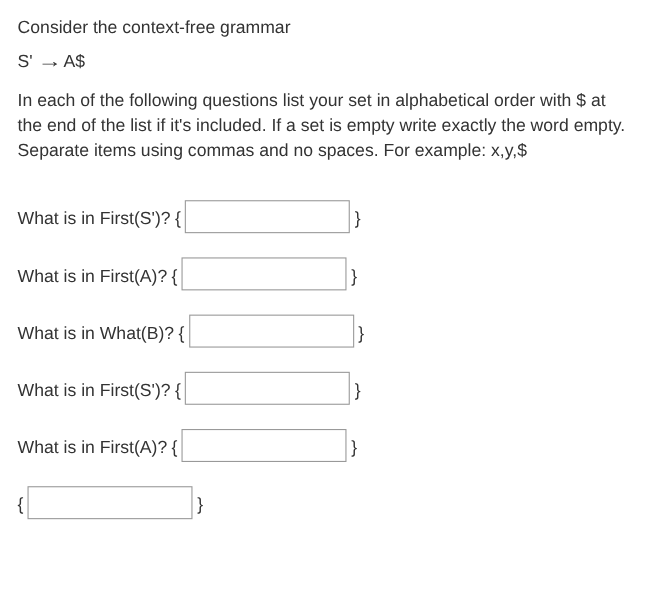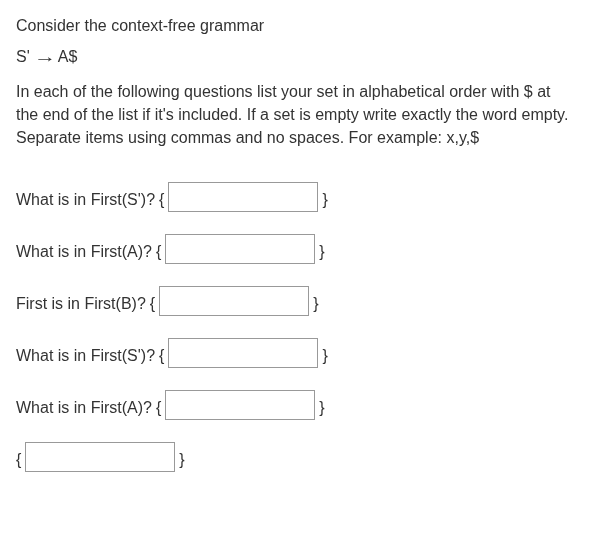--- a/index.html
+++ b/index.html
@@ -65,21 +65,21 @@
 </div>
 
 <div class="qrow">
   <span class="qlabel">What is in First(A)?</span>
   <span class="brace">{</span>
   <input type="text" style="">
   <span class="brace">}</span>
 </div>
 
 <div class="qrow">
-  <span class="qlabel">First is in First(B)?</span>
+  <span class="qlabel">What is in What(B)?</span>
   <span class="brace">{</span>
   <input type="text" style="">
   <span class="brace">}</span>
 </div>
 
 <div class="qrow">
   <span class="qlabel">What is in First(S')?</span>
   <span class="brace">{</span>
   <input type="text" style="">
   <span class="brace">}</span>

